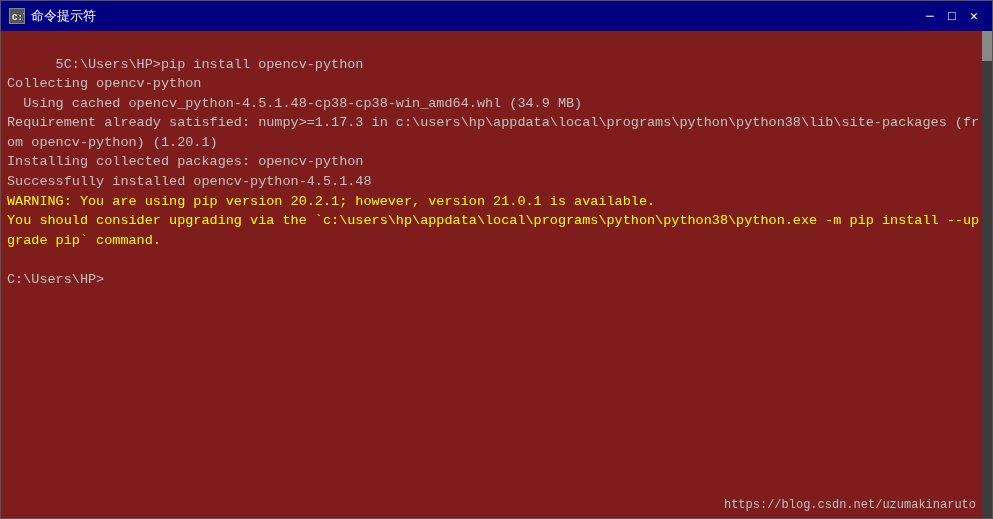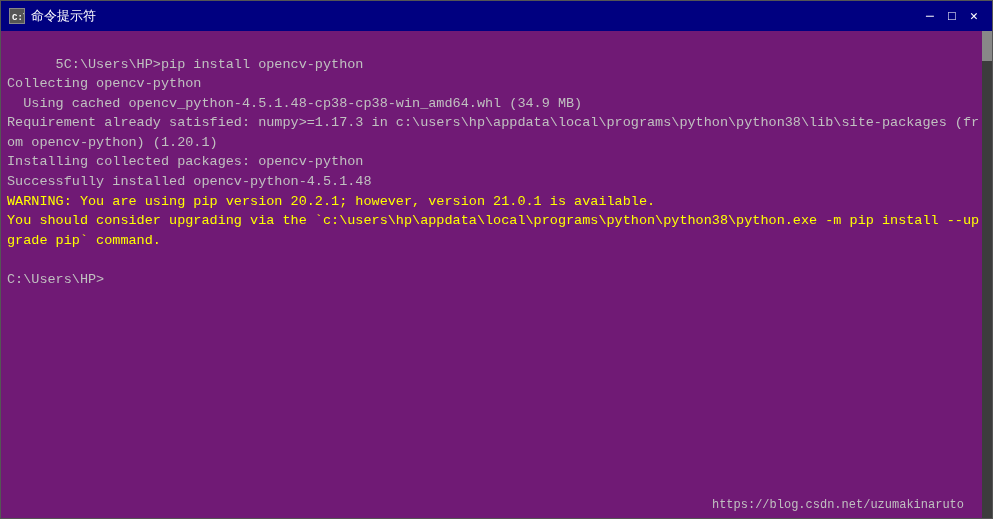--- a/index.html
+++ b/index.html
@@ -73,21 +73,21 @@
       font-size: 13px;
       cursor: pointer;
       display: flex;
       align-items: center;
       justify-content: center;
       font-family: 'Courier New', monospace;
     }
 
     .terminal-body {
       flex: 1;
-      background: #701a75;
+      background: #7f1d1d;
       padding: 4px 6px;
       overflow: hidden;
       position: relative;
     }
 
     .terminal-text {
       font-family: 'Courier New', Courier, monospace;
       font-size: 13.5px;
       line-height: 1.45;
       white-space: pre-wrap;
@@ -115,21 +115,21 @@
       width: 10px;
       height: 30px;
       background: #888;
       position: absolute;
       top: 0;
     }
 
     .watermark {
       position: absolute;
       bottom: 6px;
-      right: 28px;
+      right: 16px;
       color: #c0c0c0;
       font-size: 12px;
       font-family: 'Courier New', Courier, monospace;
     }
   </style>
 </head>
 <body>
 
 <div class="window">
   <div class="title-bar">

